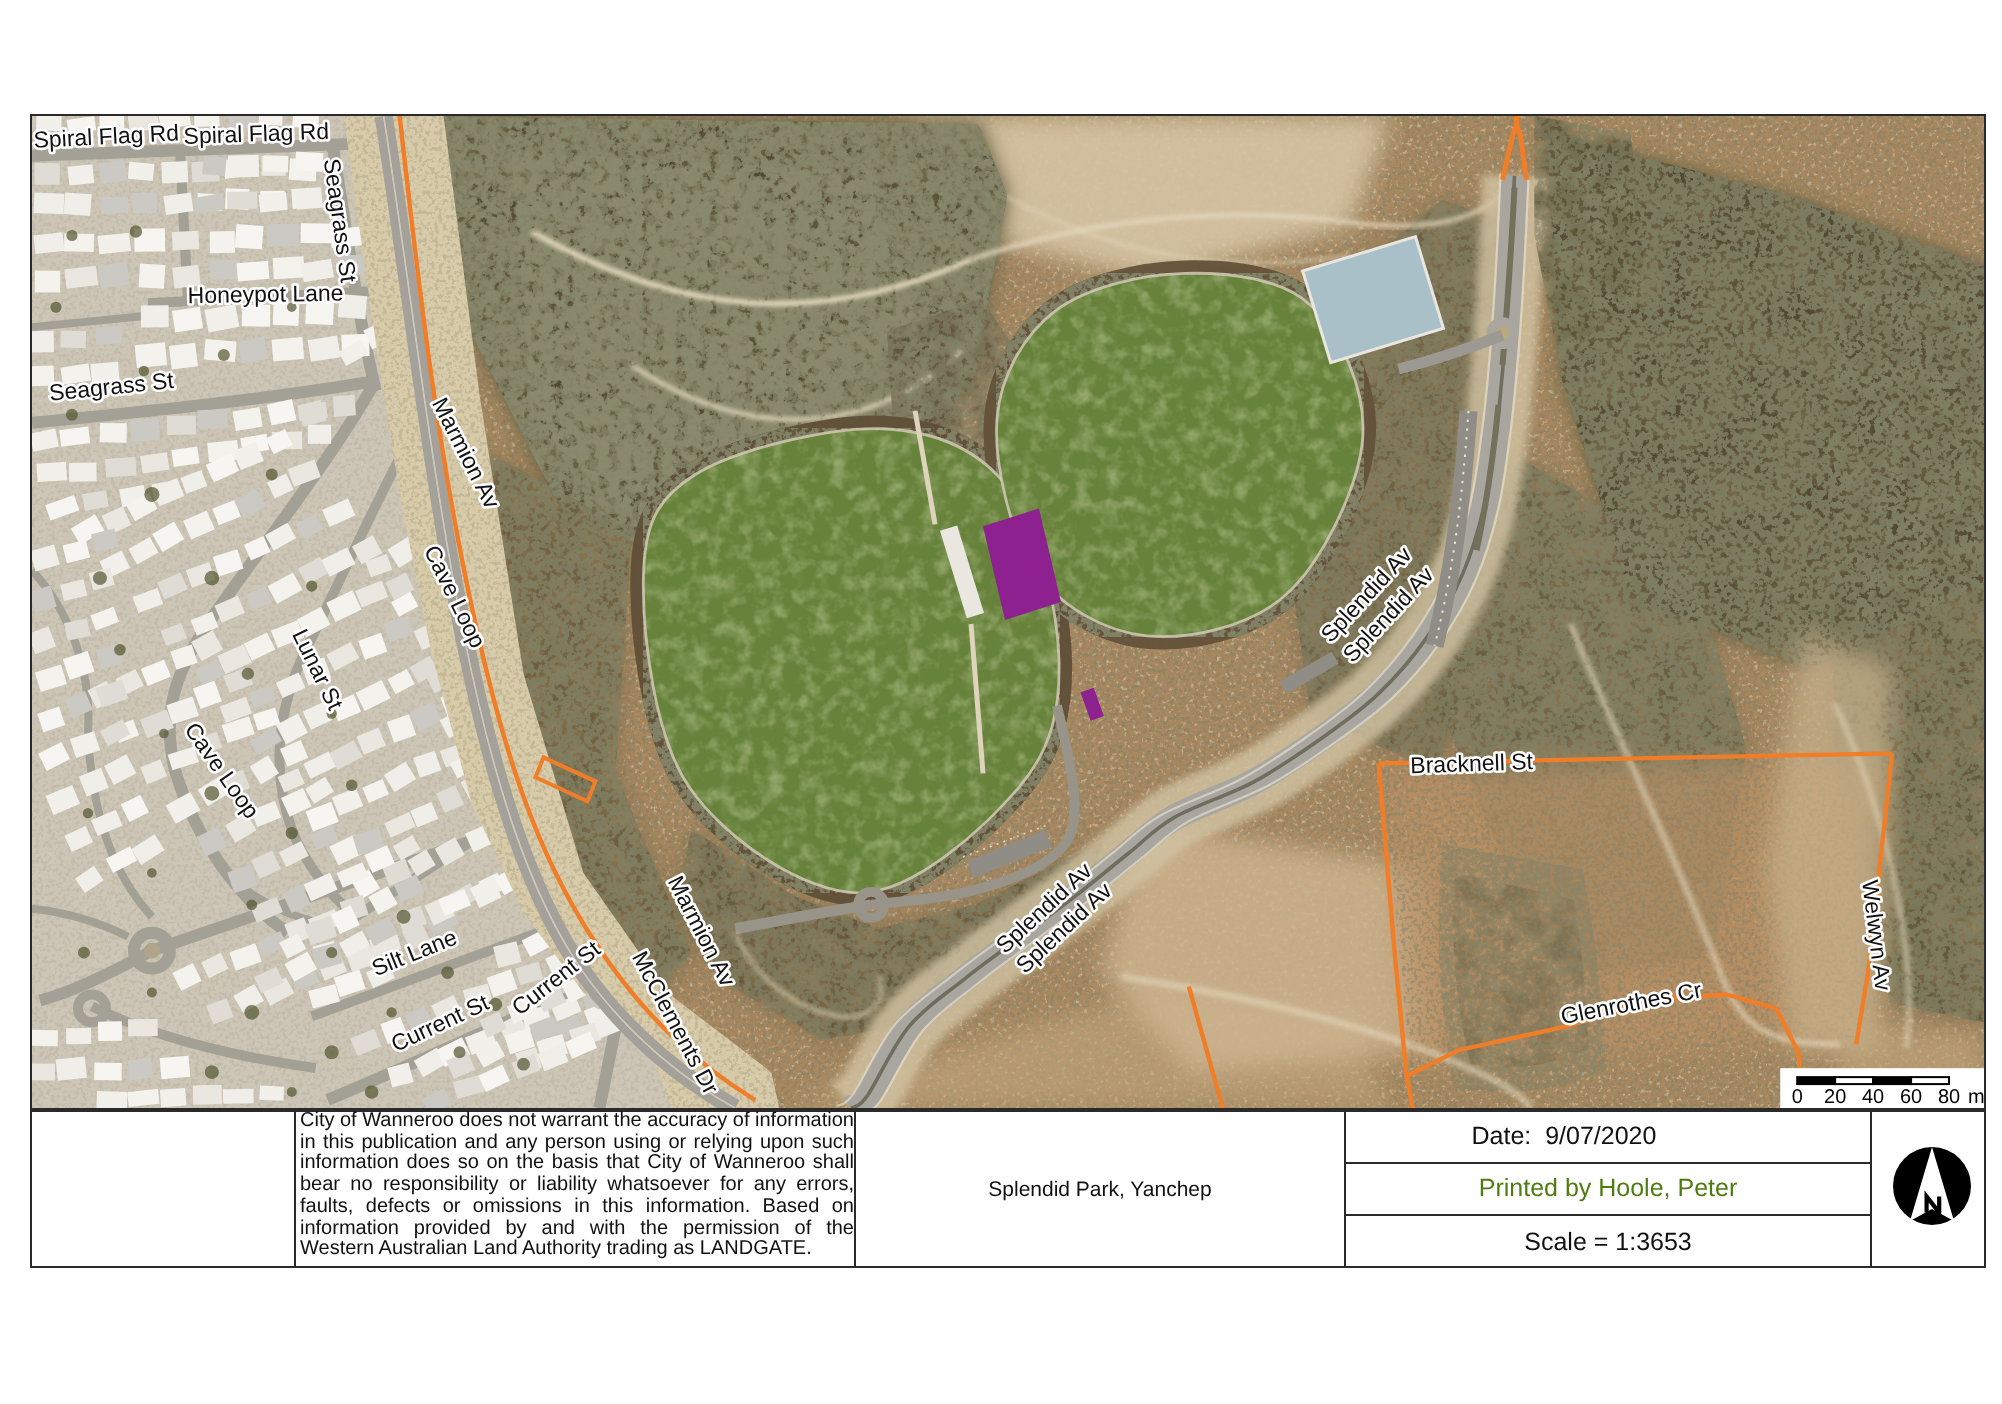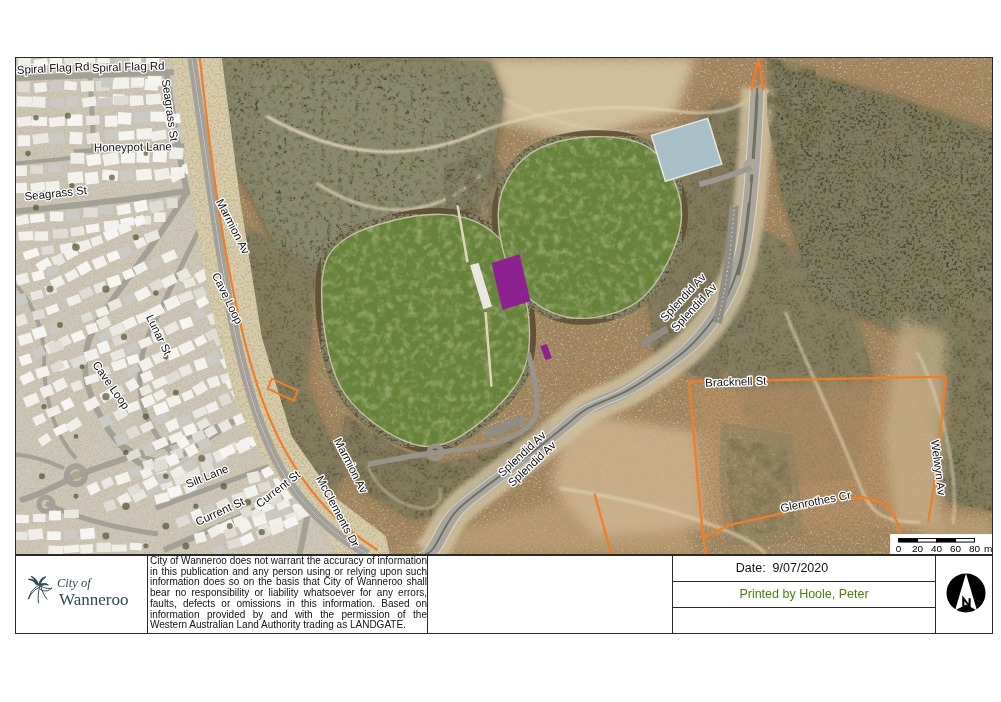--- a/index.html
+++ b/index.html
@@ -698,46 +698,30 @@
   <div class="abs" style="left:132px;top:0;width:281px;height:79px;border:1px solid #2a2a2a;box-sizing:border-box;"></div>
 
   <div class="abs" style="left:412px;top:0;width:246px;height:79px;border:1px solid #2a2a2a;box-sizing:border-box;"></div>
 
   <div class="abs" style="left:657px;top:0;width:264px;height:79px;border:1px solid #2a2a2a;box-sizing:border-box;"></div>
   <div class="abs" style="left:657px;top:26px;width:264px;border-top:1px solid #2a2a2a;"></div>
   <div class="abs" style="left:657px;top:52px;width:264px;border-top:1px solid #2a2a2a;"></div>
 
   <div class="abs" style="left:920px;top:0;width:58px;height:79px;border:1px solid #2a2a2a;box-sizing:border-box;"></div>
 
-  <div class="abs" style="left:8px;top:12px;width:124px;height:56px;">
-    <svg width="124" height="56" viewBox="0 0 124 56">
-      <g transform="translate(3,8) scale(0.62)">
-      <g stroke="#2d4a57" fill="none" stroke-width="1.6" stroke-linecap="round">
-        <path d="M20,15 C16,9 10,6 4,7 C10,8 14,11 16,15 Z" fill="#2d4a57"></path>
-        <path d="M20,15 C18,8 14,4 8,2 C13,6 16,10 18,15 Z" fill="#2d4a57"></path>
-        <path d="M21,15 C22,8 26,4 32,3 C27,7 24,11 23,15 Z" fill="#2d4a57"></path>
-        <path d="M21,16 C26,13 32,13 36,16 C31,15 26,16 23,18 Z" fill="#2d4a57"></path>
-        <path d="M20,17 C12,21 6,29 4,39 C8,29 14,23 22,20"></path>
-        <path d="M22,18 C20,27 19,35 20,45"></path>
-        <path d="M24,18 C26,27 29,33 34,39"></path>
-        <path d="M23,17 C28,21 36,23 42,21 C36,27 28,27 23,23"></path>
-      </g>
-      </g>
-      <text x="34" y="20" font-family="Liberation Serif,serif" font-style="italic" font-size="12.5" fill="#2d4a57">City of</text>
-      <text x="36" y="37.5" font-family="Liberation Serif,serif" font-size="17" fill="#2d4a57">Wanneroo</text>
-    </svg>
-  </div>
 
   <div class="abs" style="left:135px;top:1px;width:277px;font-size:10px;line-height:10.7px;text-align:justify;color:#111;">City of Wanneroo does not warrant the accuracy of information in this publication and any person using or relying upon such information does so on the basis that City of Wanneroo shall bear no responsibility or liability whatsoever for any errors, faults, defects or omissions in this information. Based on information provided by and with the permission of the Western Australian Land Authority trading as LANDGATE.</div>
 
+  <div class="abs" style="left:412px;top:0;width:246px;height:79px;display:flex;align-items:center;justify-content:center;font-size:10.5px;color:#111;">Splendid Park, Yanchep</div>
 
   <div class="abs" style="left:657px;top:0;width:220px;height:26px;display:flex;align-items:center;justify-content:center;font-size:12.5px;color:#111;">Date:&nbsp; 9/07/2020</div>
 
   <div class="abs" style="left:657px;top:26px;width:264px;height:26px;display:flex;align-items:center;justify-content:center;font-size:12.5px;color:#4d7c0f;">Printed by Hoole, Peter</div>
 
+  <div class="abs" style="left:657px;top:52px;width:264px;height:27px;display:flex;align-items:center;justify-content:center;font-size:12.5px;color:#111;">Scale = 1:3653</div>
 
   <div class="abs" style="left:920px;top:0;width:58px;height:79px;">
     <svg width="58" height="79" viewBox="0 0 58 79">
       <circle cx="31" cy="38" r="19.5" fill="#000"></circle>
       <path d="M31,18.5 L42,55.5 L31,49.5 L20,55.5 Z" fill="#fff"></path>
       <path d="M28.3,51.3 L28.3,43.2 L34.6,51.3 L34.6,43.2" fill="none" stroke="#000" stroke-width="2.1"></path>
     </svg>
   </div>
 </div>
 

